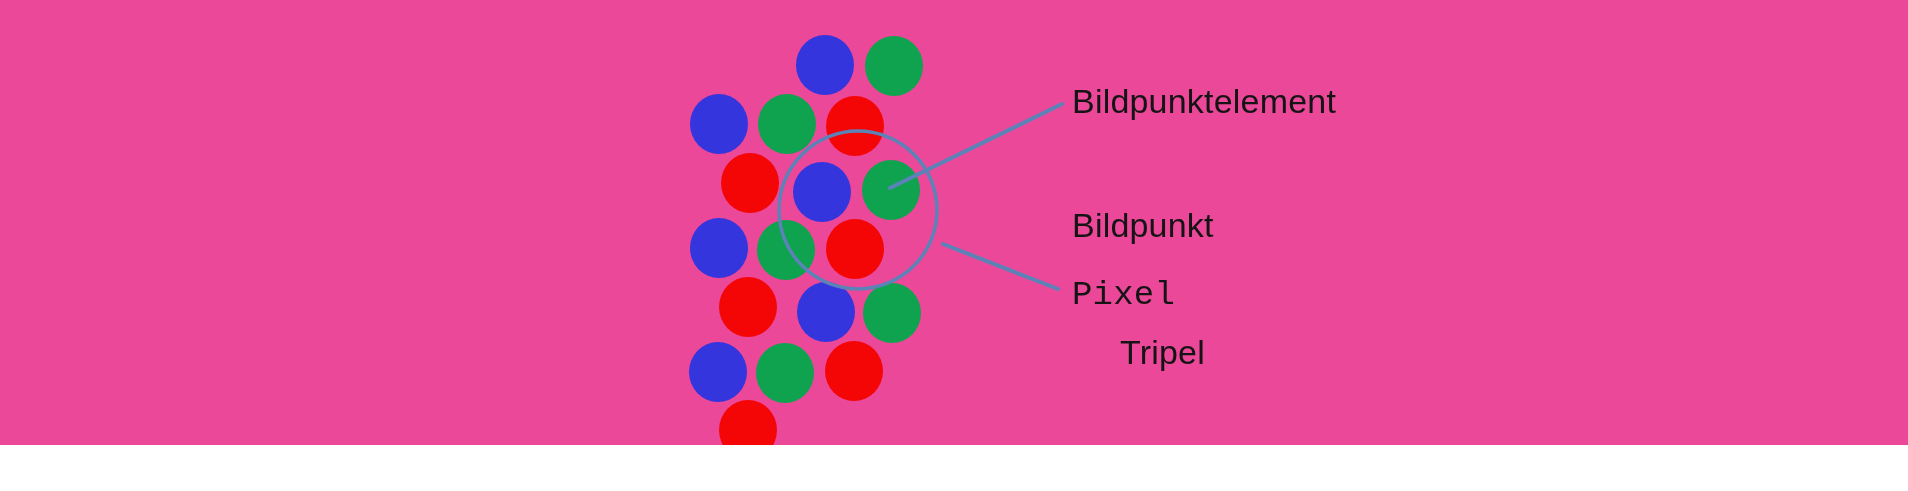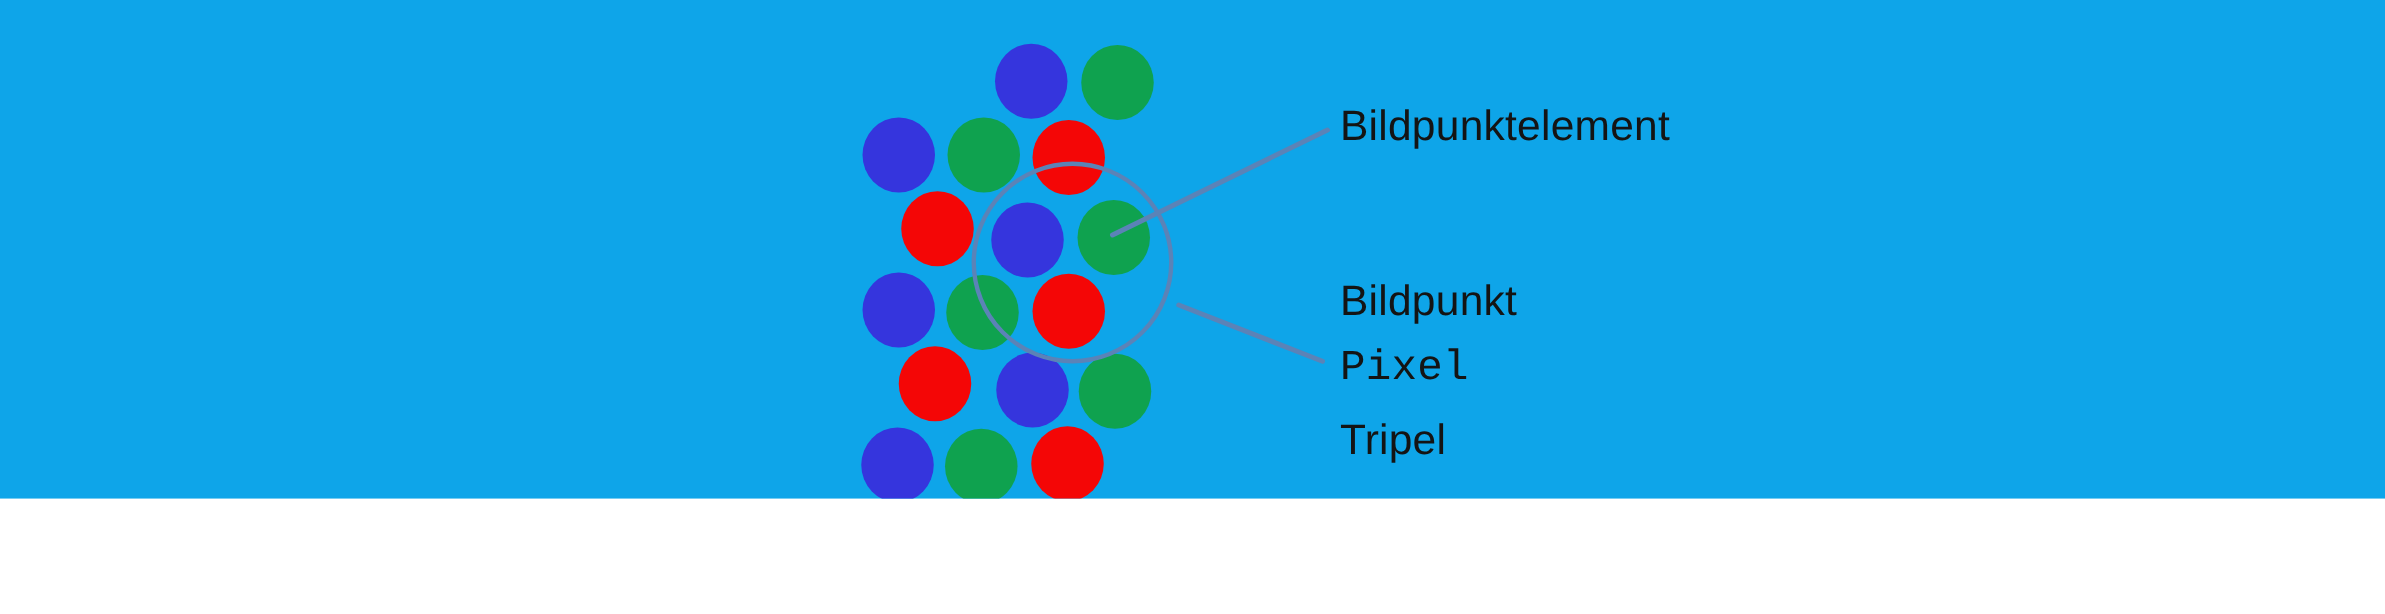--- a/index.html
+++ b/index.html
@@ -4,45 +4,45 @@
 <style>
   html, body {
     margin: 0;
     padding: 0;
     background: #ffffff;
     font-family: "Liberation Sans", "DejaVu Sans", sans-serif;
   }
   .canvas {
     position: relative;
     width: 1908px;
-    height: 399px;
-    background: #0ea5e9;
+    height: 445px;
+    background: #ec4899;
     overflow: hidden;
   }
   #diagram-svg {
     position: absolute;
     left: 0;
     top: 0;
     width: 1908px;
     height: 491px;
     display: block;
   }
   .diagram-label {
     position: absolute;
     left: 1072px;
     font-size: 34px;
     line-height: 42px;
     color: #141414;
     white-space: nowrap;
     letter-spacing: 0.2px;
   }
   .lbl-bildpunktelement { top: 80px; }
-  .lbl-bildpunkt        { top: 220px; }
+  .lbl-bildpunkt        { top: 204px; }
   .lbl-pixel            { top: 274px; font-family: Liberation Mono, monospace; }
-  .lbl-tripel           { top: 331px; }
+  .lbl-tripel           { top: 331px; margin-left: 48px; }
 </style>
 </head>
 <body>
 
 <div class="canvas">
   <svg id="diagram-svg" viewBox="0 0 1908 491">
       <ellipse cx="825" cy="65" rx="29" ry="30" fill="#3535dd"></ellipse>
       <ellipse cx="894" cy="66" rx="29" ry="30" fill="#0fa24f"></ellipse>
       <ellipse cx="719" cy="124" rx="29" ry="30" fill="#3535dd"></ellipse>
       <ellipse cx="787" cy="124" rx="29" ry="30" fill="#0fa24f"></ellipse>

